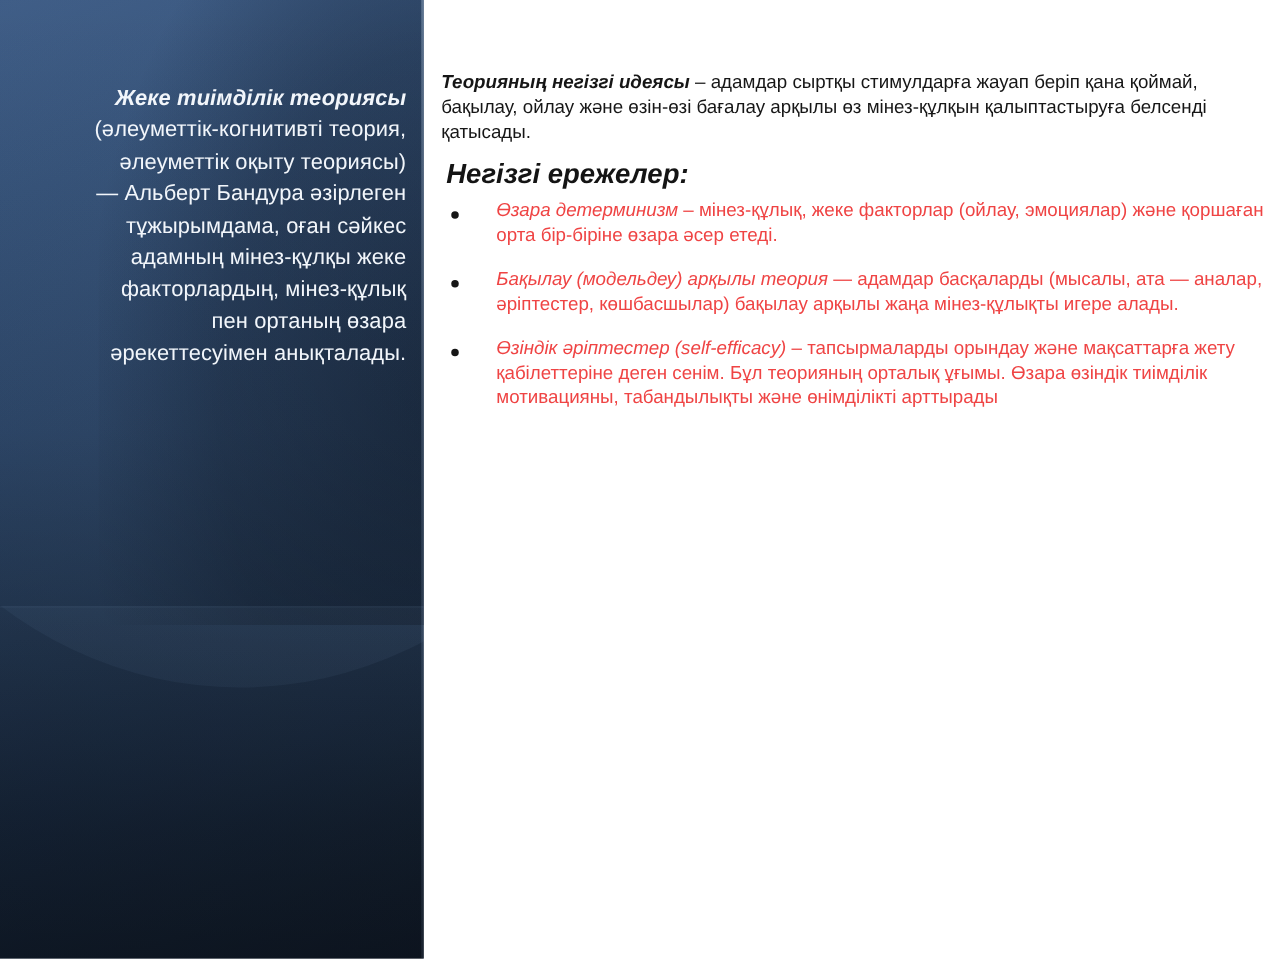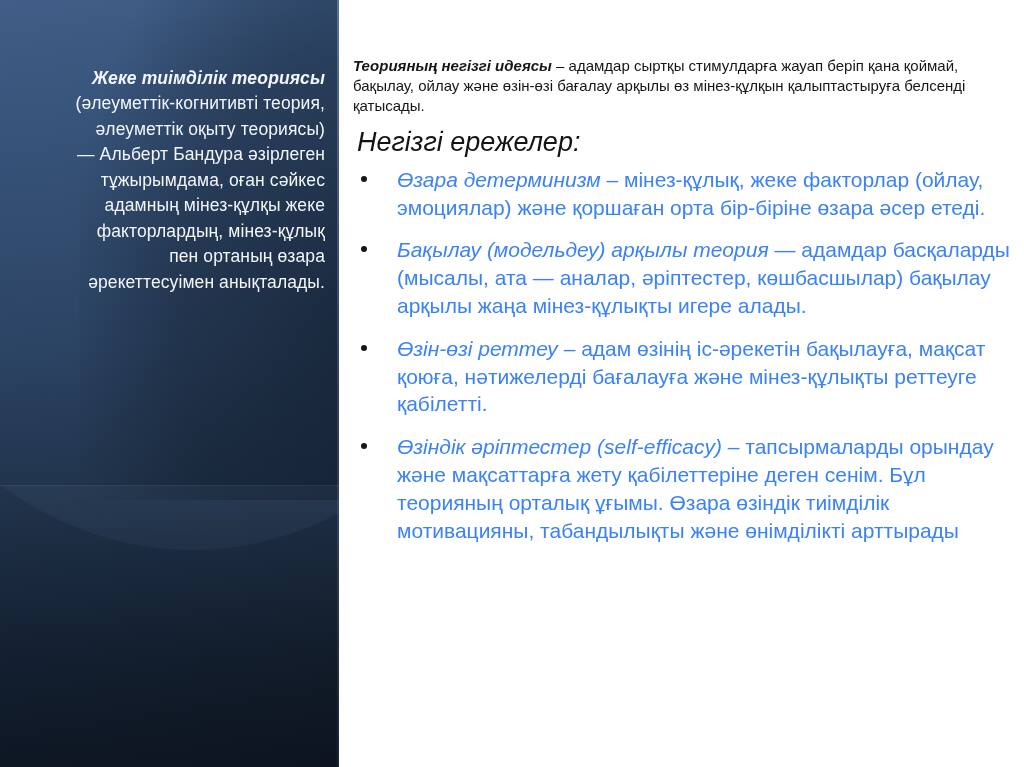--- a/index.html
+++ b/index.html
@@ -126,36 +126,36 @@
     margin: 0 0 7px 0;
     padding: 0 8px 0 2px;
   }
   .para .strong {
     font-weight: bold;
     font-style: italic;
   }
 
   .subhead {
     color: #141414;
-    font-size: 27px;
-    font-weight: normal;
+    font-size: 22px;
+    font-weight: bold;
     font-style: italic;
     line-height: 1.3;
     margin: 9px 0 6px 6px;
   }
 
   ul.bullets {
     list-style: none;
     margin: 0;
     padding: 0;
   }
   ul.bullets > li {
     position: relative;
-    color: #3b82f6;
-    font-size: 21px;
+    color: #ef4444;
+    font-size: 15px;
     line-height: 1.325;
     padding-left: 46px;
     margin-bottom: 15px;
   }
   ul.bullets > li:last-child {
     margin-bottom: 0;
   }
   ul.bullets > li .dot {
     position: absolute;
     left: 10px;
@@ -195,23 +195,20 @@
       <ul class="bullets">
 
         <li>
           <span class="dot"></span><span class="lead">Өзара детерминизм</span><span> – мінез-құлық, жеке факторлар (ойлау, эмоциялар) және қоршаған орта бір-біріне өзара әсер етеді.</span>
         </li>
 
         <li>
           <span class="dot"></span><span class="lead">Бақылау (модельдеу) арқылы теория</span><span> — адамдар басқаларды (мысалы, ата — аналар, әріптестер, көшбасшылар) бақылау арқылы жаңа мінез-құлықты игере алады.</span>
         </li>
 
-        <li>
-          <span class="dot"></span><span class="lead">Өзін-өзі реттеу</span><span> – адам  өзінің іс-әрекетін бақылауға, мақсат қоюға, нәтижелерді бағалауға және мінез-құлықты реттеуге қабілетті.</span>
-        </li>
 
         <li>
           <span class="dot"></span><span class="lead">Өзіндік әріптестер (self-efficacy)</span><span> – тапсырмаларды орындау және мақсаттарға жету қабілеттеріне деген сенім. Бұл теорияның орталық ұғымы. Өзара өзіндік тиімділік мотивацияны, табандылықты және өнімділікті арттырады</span>
         </li>
 
       </ul>
     </div>
   </div>
 
 </div>

